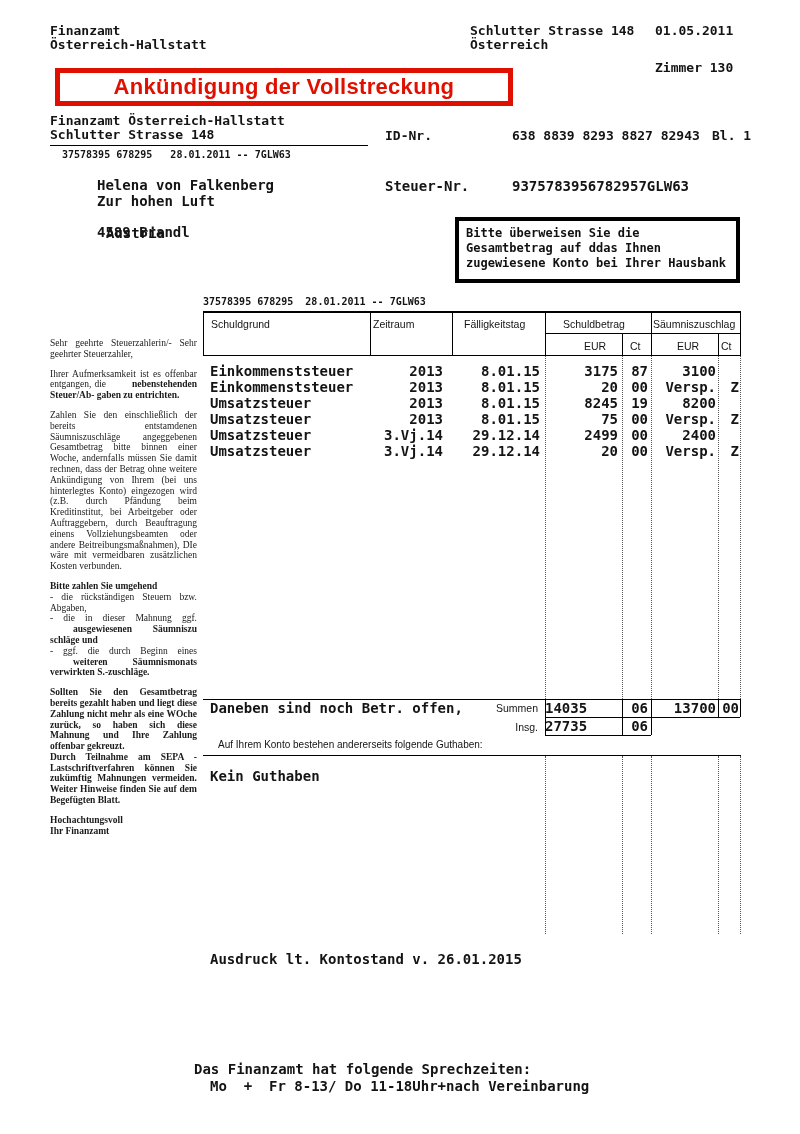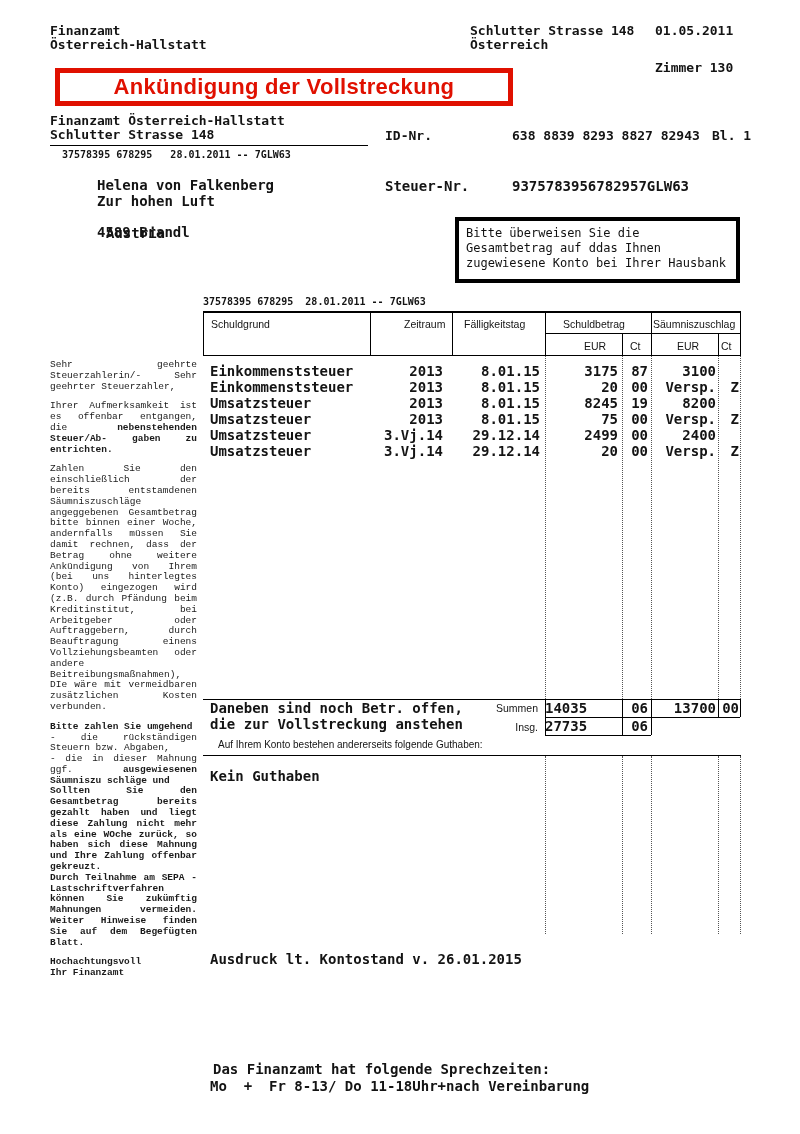--- a/index.html
+++ b/index.html
@@ -21,30 +21,30 @@
   .vline { position:absolute; border-left:1px solid #000; width:0; }
   .vdot  { position:absolute; border-left:1px dotted #555; width:0; }
   
   .titlebox { position:absolute; left:55px; top:68px; width:458px; height:38px;
               border:5px solid #e01000; display:flex; align-items:center; justify-content:center;
               font-family:"Liberation Sans", sans-serif; font-weight:bold; font-size:22px;
               color:#e01000; letter-spacing:0.3px; }
   
   .noticebox { position:absolute; left:455px; top:217px; width:285px; height:66px;
                border:4px solid #000; padding:5px 7px;
-               font-family:"DejaVu Sans Mono", monospace; font-weight:normal; font-size:12px;
+               font-family:"DejaVu Sans Mono", monospace; font-weight:bold; font-size:12px;
                line-height:15px; color:#111; }
   
   .mahnung { position:absolute; left:50px; top:312px; width:145px; height:38px;
              background:#6f6f6f; color:#fff; display:flex; align-items:center;
              padding-left:9px; font-family:"Liberation Sans", sans-serif; font-weight:bold;
              font-size:20px; letter-spacing:1px; }
   
-  .sidebar { position:absolute; left:50px; top:360px; width:147px;
-             font-family:Liberation Mono, monospace; font-size:9.5px; line-height:10.8px;
+  .sidebar { position:absolute; left:50px; top:338px; width:147px;
+             font-family:Liberation Serif, serif; font-size:9.5px; line-height:10.8px;
              text-align:justify; color:#1a1a1a; }
   .sidebar p { margin:0 0 9px 0; }
   .sidebar p.tight { margin-bottom:0; }
   .sb-b { font-weight:bold;margin-left:23px; }
   .gapbig { margin-top:14px; }
   
   .trow { position:absolute; left:203px; width:538px; display:flex;
           font-family:"DejaVu Sans Mono", monospace; font-weight:bold; font-size:14px;
           line-height:16px; color:#141414; white-space:pre; }
   .c-grund { width:172px; padding-left:7px; }
@@ -102,40 +102,41 @@
 
   <div class="m f10" style="left:203px;top:296px">37578395 678295  28.01.2011 -- 7GLW63</div>
 
   <div class="sidebar">
     <p>Sehr geehrte Steuerzahlerin/- Sehr geehrter Steuerzahler,</p>
     <p><span>Ihrer Aufmerksamkeit ist es offenbar entgangen, die </span><span class="sb-b">nebenstehenden Steuer/Ab- gaben zu entrichten.</span></p>
     <p>Zahlen Sie den einschließlich der bereits entstamdenen Säumniszuschläge angeggebenen Gesamtbetrag bitte binnen einer Woche, andernfalls müssen Sie damit rechnen, dass der Betrag ohne weitere Ankündigung von Ihrem (bei uns hinterlegtes Konto) eingezogen wird (z.B. durch Pfändung beim Kreditinstitut, bei Arbeitgeber oder Auftraggebern, durch Beauftragung einens Vollziehungsbeamten oder andere Beitreibungsmaßnahmen), DIe wäre mit vermeidbaren zusätzlichen Kosten verbunden.</p>
     <p class="sb-b tight">Bitte zahlen Sie umgehend</p>
     <p class="tight">- die rückständigen Steuern bzw. Abgaben,</p>
     <p class="tight"><span>- die in dieser Mahnung ggf. </span><span class="sb-b">ausgewiesenen Säumniszu schläge und</span></p>
+    <p><span>- ggf. die durch Beginn eines </span><span class="sb-b">weiteren Säumnismonats verwirkten S.-zuschläge.</span></p>
     <p class="sb-b tight">Sollten Sie den Gesamtbetrag bereits gezahlt haben und liegt diese Zahlung nicht mehr als eine WOche zurück, so haben sich diese Mahnung und Ihre Zahlung offenbar gekreuzt.</p>
     <p class="sb-b">Durch Teilnahme am SEPA -Lastschriftverfahren können Sie zukümftig Mahnungen vermeiden. Weiter Hinweise finden Sie auf dem Begefügten Blatt.</p>
     <p class="sb-b tight gapbig">Hochachtungsvoll</p>
     <p class="sb-b tight">Ihr Finanzamt</p>
   </div>
 
   <div class="hline2" style="left:203px;top:311px;width:538px"></div>
   <div class="vline" style="left:203px;top:311px;height:44px"></div>
   <div class="vline" style="left:370px;top:311px;height:44px"></div>
   <div class="vline" style="left:452px;top:311px;height:44px"></div>
   <div class="vline" style="left:545px;top:311px;height:44px"></div>
   <div class="vline" style="left:651px;top:311px;height:44px"></div>
   <div class="vline" style="left:740px;top:311px;height:44px"></div>
   <div class="hline" style="left:545px;top:333px;width:195px"></div>
   <div class="vline" style="left:622px;top:333px;height:22px"></div>
   <div class="vline" style="left:718px;top:333px;height:22px"></div>
   <div class="hline" style="left:203px;top:355px;width:538px"></div>
 
   <div class="s f105" style="left:211px;top:318px">Schuldgrund</div>
-  <div class="s f105" style="left:404px;top:318px">Zeitraum</div>
+  <div class="s f105" style="left:373px;top:318px">Zeitraum</div>
   <div class="s f105" style="left:464px;top:318px">Fälligkeitstag</div>
   <div class="s f105" style="left:563px;top:318px">Schuldbetrag</div>
   <div class="s f105" style="left:653px;top:318px">Säumniszuschlag</div>
   <div class="s f105" style="left:584px;top:340px">EUR</div>
   <div class="s f105" style="left:630px;top:340px">Ct</div>
   <div class="s f105" style="left:677px;top:340px">EUR</div>
   <div class="s f105" style="left:721px;top:340px">Ct</div>
 
   <div class="vdot" style="left:545px;top:356px;height:343px"></div>
   <div class="vdot" style="left:622px;top:356px;height:343px"></div>
@@ -204,21 +205,20 @@
   <div class="vline" style="left:651px;top:699px;height:18px"></div>
   <div class="vline" style="left:718px;top:699px;height:18px"></div>
   <div class="vline" style="left:740px;top:699px;height:18px"></div>
   <div class="hline" style="left:545px;top:717px;width:195px"></div>
   <div class="vline" style="left:545px;top:717px;height:18px"></div>
   <div class="vline" style="left:622px;top:717px;height:18px"></div>
   <div class="vline" style="left:651px;top:717px;height:18px"></div>
   <div class="hline" style="left:545px;top:735px;width:106px"></div>
 
   <div class="m f14" style="left:210px;top:700px">Daneben sind noch Betr. offen,</div>
-  <div class="m f14" style="left:210px;top:716px">die zur Vollstreckung anstehen</div>
 
   <div class="rlabel" style="left:458px;top:702px;width:80px">Summen</div>
   <div class="srow" style="top:700px">
     <div class="a-eur">14035</div>
     <div class="a-ct">06</div>
     <div class="a-seur">13700</div>
     <div class="a-sct">00</div>
   </div>
 
   <div class="rlabel" style="left:458px;top:721px;width:80px">Insg.</div>
@@ -232,16 +232,16 @@
 
   <div class="vdot" style="left:545px;top:756px;height:178px"></div>
   <div class="vdot" style="left:622px;top:756px;height:178px"></div>
   <div class="vdot" style="left:651px;top:756px;height:178px"></div>
   <div class="vdot" style="left:718px;top:756px;height:178px"></div>
   <div class="vdot" style="left:740px;top:756px;height:178px"></div>
 
   <div class="m f14" style="left:210px;top:768px">Kein Guthaben</div>
 
   <div class="m f14" style="left:210px;top:951px">Ausdruck lt. Kontostand v. 26.01.2015</div>
-  <div class="m f14" style="left:213px;top:1061px">Das Finanzamt hat folgende Sprechzeiten:</div>
+  <div class="m f14" style="left:194px;top:1061px">Das Finanzamt hat folgende Sprechzeiten:</div>
   <div class="m f14" style="left:210px;top:1078px">Mo  +  Fr 8-13/ Do 11-18Uhr+nach Vereinbarung</div>
 
 </div>
 
 </body></html>

